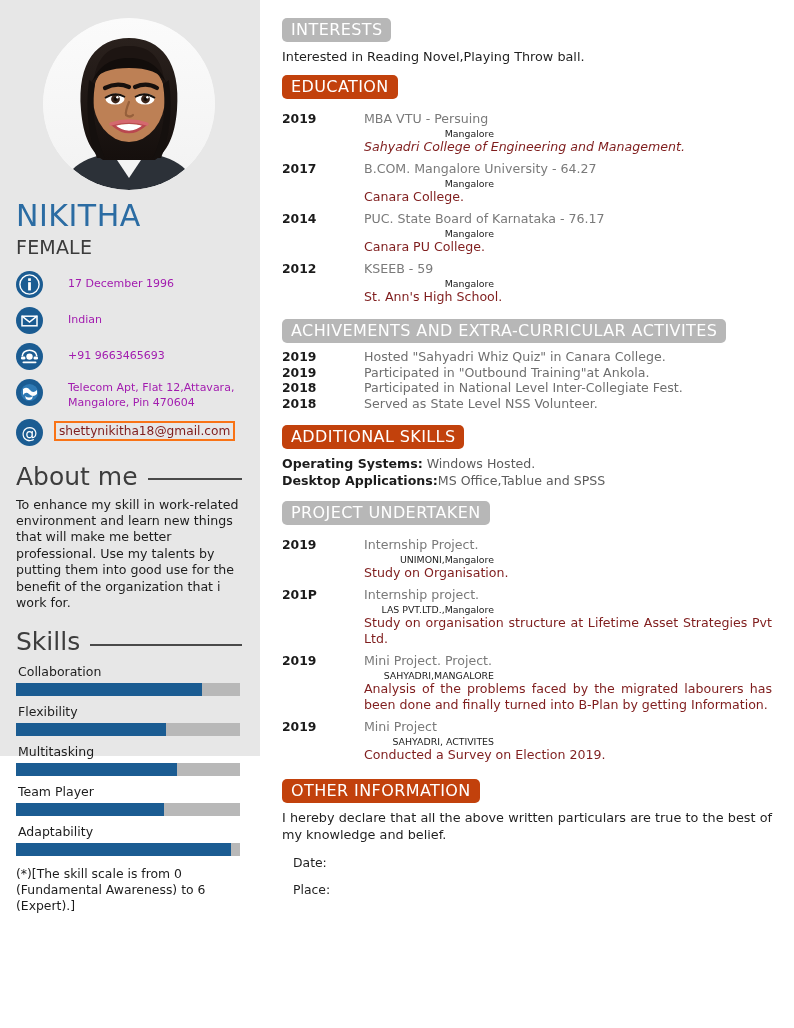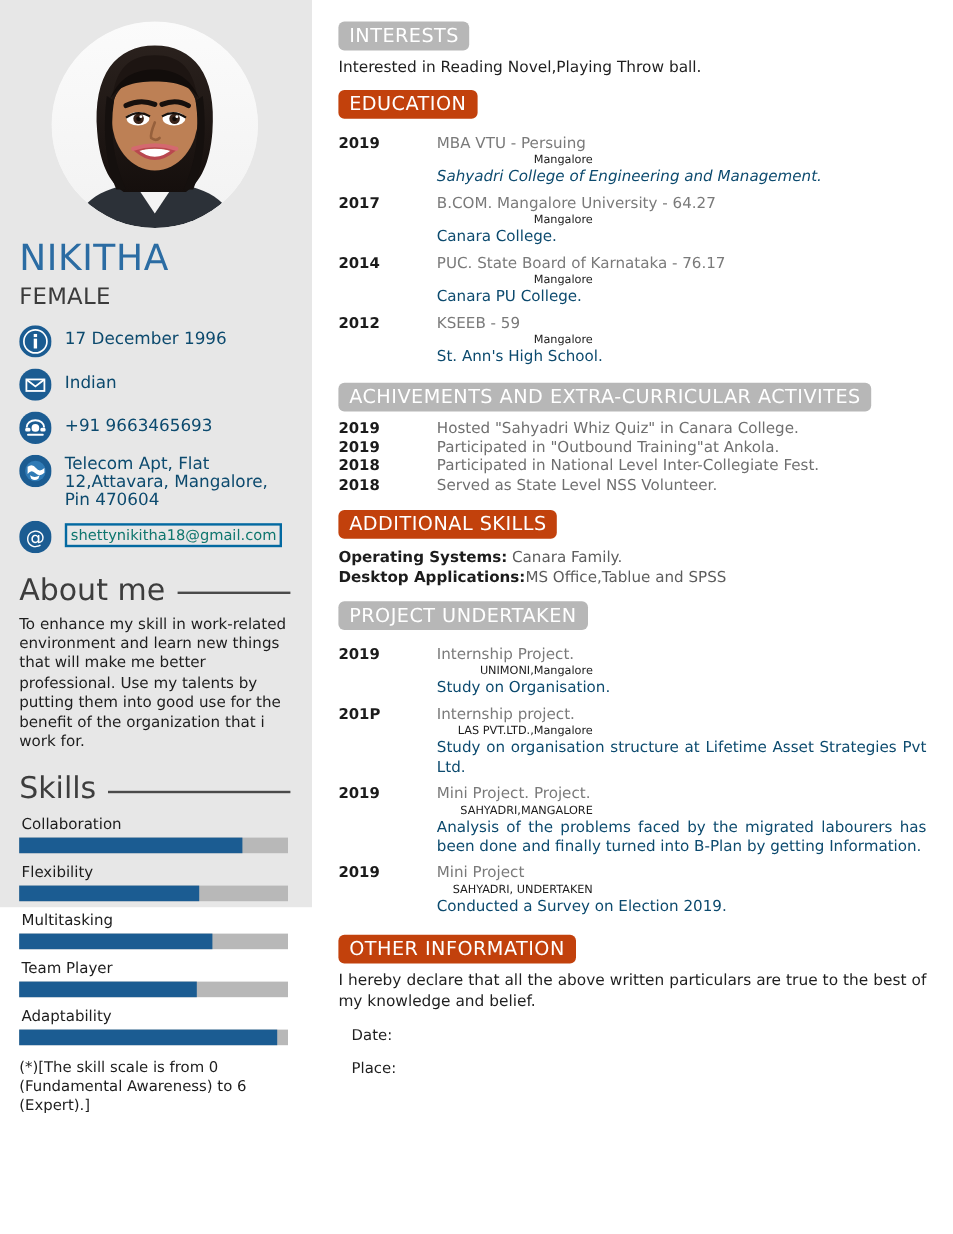--- a/index.html
+++ b/index.html
@@ -33,27 +33,27 @@
   }
   .gender {
     font-size: 19px; color: #3b3b3b; font-weight: 400;
     margin-top: 4px; letter-spacing: .2px;
   }
 
   .contact { margin-top: 13px; }
   .crow { display:flex; align-items: flex-start; margin-bottom: 9px; }
   .cicon { width: 27px; min-width:27px; height: 27px; margin-right: 11px; }
   .cicon svg { display:block; }
-  .ctext { font-size: 14px; color: #0c4a6e; line-height: 15px; padding-top: 5px; }
+  .ctext { font-size: 11px; color: #a21caf; line-height: 15px; padding-top: 5px; margin-left: 14px; }
   .ctext.two { padding-top: 1px; }
   .email-box {
     display:inline-block;
-    border: 2px solid #0369a1;
+    border: 2px solid #f97316;
     padding: 1px 3px 1px 3px;
-    font-size: 12.2px; color:#0f766e;
+    font-size: 12.2px; color:#7f1d1d;
     margin-top: 2px;
   }
 
   .sec-head {
     display:flex; align-items:center; gap: 10px;
     margin-top: 16px; margin-bottom: 6px;
   }
   .sec-head .t { font-size: 25px; color: #3d3d3d; font-weight: 400; white-space: nowrap; }
   .sec-head .ln { flex: 1; height: 2px; background: #4a4a4a; margin-top: 6px; }
 
@@ -79,21 +79,21 @@
   }
   .hdr.gray { background: #b7b7b7; }
   .hdr.blue { background: #c2410c; }
 
   .para { font-size: 12.8px; color:#1f1f1f; line-height: 17px; }
 
   .ent { display:flex; margin-top: 6px; font-size: 12.6px; }
   .ent .yr { width: 82px; min-width:82px; font-weight: bold; color:#1b1b1b; font-size:12.4px; }
   .ent .body { flex:1; }
   .ent .title { color:#7a7a7a; line-height: 16px; }
-  .ent .sub { color:#0c4a6e; line-height: 16px; }
+  .ent .sub { color:#7f1d1d; line-height: 16px; }
   .ent .sub.it { font-style: italic; font-weight: 500; }
   .ent .loc {
     font-size: 9.4px; color:#1b1b1b; text-align: right;
     min-width: 130px; padding-top: 1px; white-space: nowrap;
   }
   .rowline { display:flex; align-items: flex-start; flex-direction: column; }
   .rowline .title { flex:1; }
 
   .ach { display:flex; font-size:12.6px; line-height: 15.6px; }
   .ach .yr { width: 82px; min-width: 82px; font-weight: bold; color:#1b1b1b; font-size:12.4px;}
@@ -345,21 +345,21 @@
         <div class="ach">
           <div class="yr">2018</div>
           <div class="txt">Served as State Level NSS Volunteer.</div>
         </div>
       </div>
 
     
     <div style="height:14px"></div>
     <div class="hdr blue">ADDITIONAL SKILLS</div>
     <div id="addskills-list">
-        <div class="kv"><b>Operating Systems:</b><span class="val">  Canara Family.</span></div>
+        <div class="kv"><b>Operating Systems:</b><span class="val">  Windows Hosted.</span></div>
         <div class="kv"><b>Desktop Applications:</b><span class="val">MS Office,Tablue and SPSS</span></div>
       </div>
 
     
     <div style="height:12px"></div>
     <div class="hdr gray">PROJECT UNDERTAKEN</div>
     <div id="projects-list">
         <div class="ent">
           <div class="yr">2019</div>
           <div class="body">
@@ -388,21 +388,21 @@
               <div class="loc">SAHYADRI,MANGALORE</div>
             </div>
             <div class="sub" style="text-align:justify">Analysis of the problems faced by the migrated labourers has been done and finally turned into B-Plan by getting Information.</div>
           </div>
         </div>
         <div class="ent">
           <div class="yr">2019</div>
           <div class="body">
             <div class="rowline">
               <div class="title">Mini Project</div>
-              <div class="loc">SAHYADRI, UNDERTAKEN</div>
+              <div class="loc">SAHYADRI, ACTIVITES</div>
             </div>
             <div class="sub" style="text-align:justify">Conducted a Survey on Election 2019.</div>
           </div>
         </div>
       </div>
 
     
     <div style="height:16px"></div>
     <div class="hdr blue">OTHER INFORMATION</div>
     <div class="decl">I hereby declare that all the above written particulars are true to the best of my knowledge and belief.</div>

